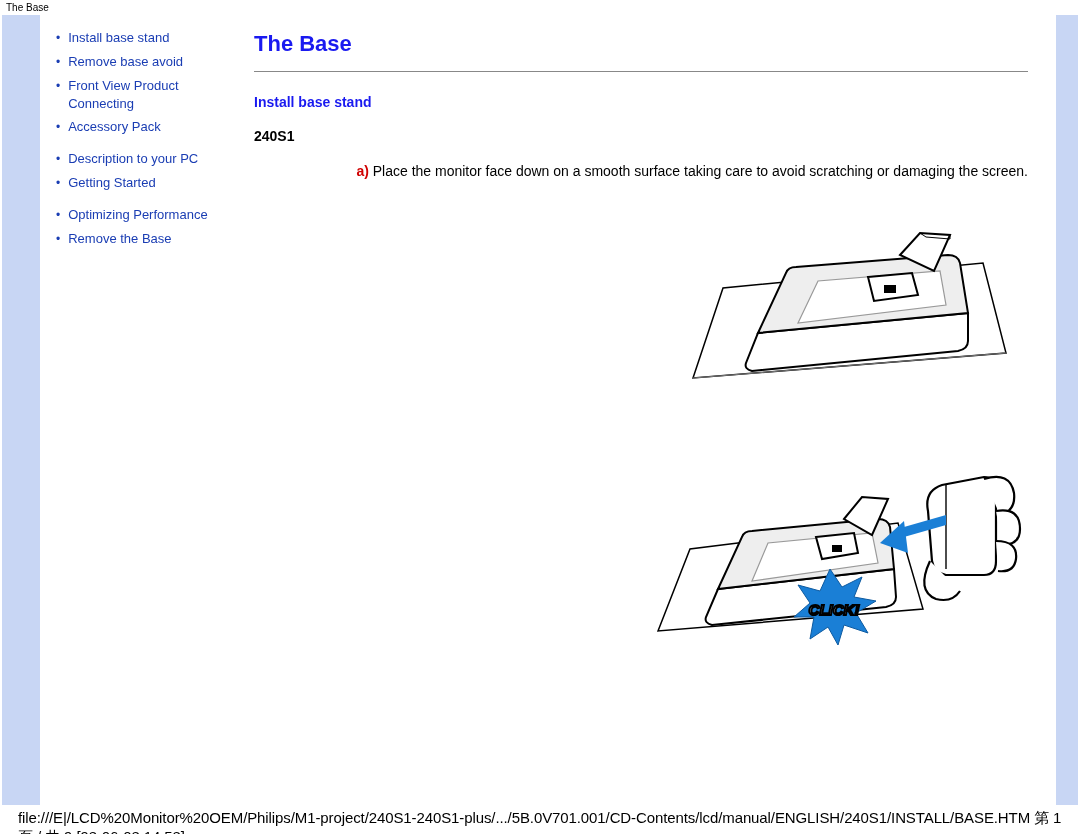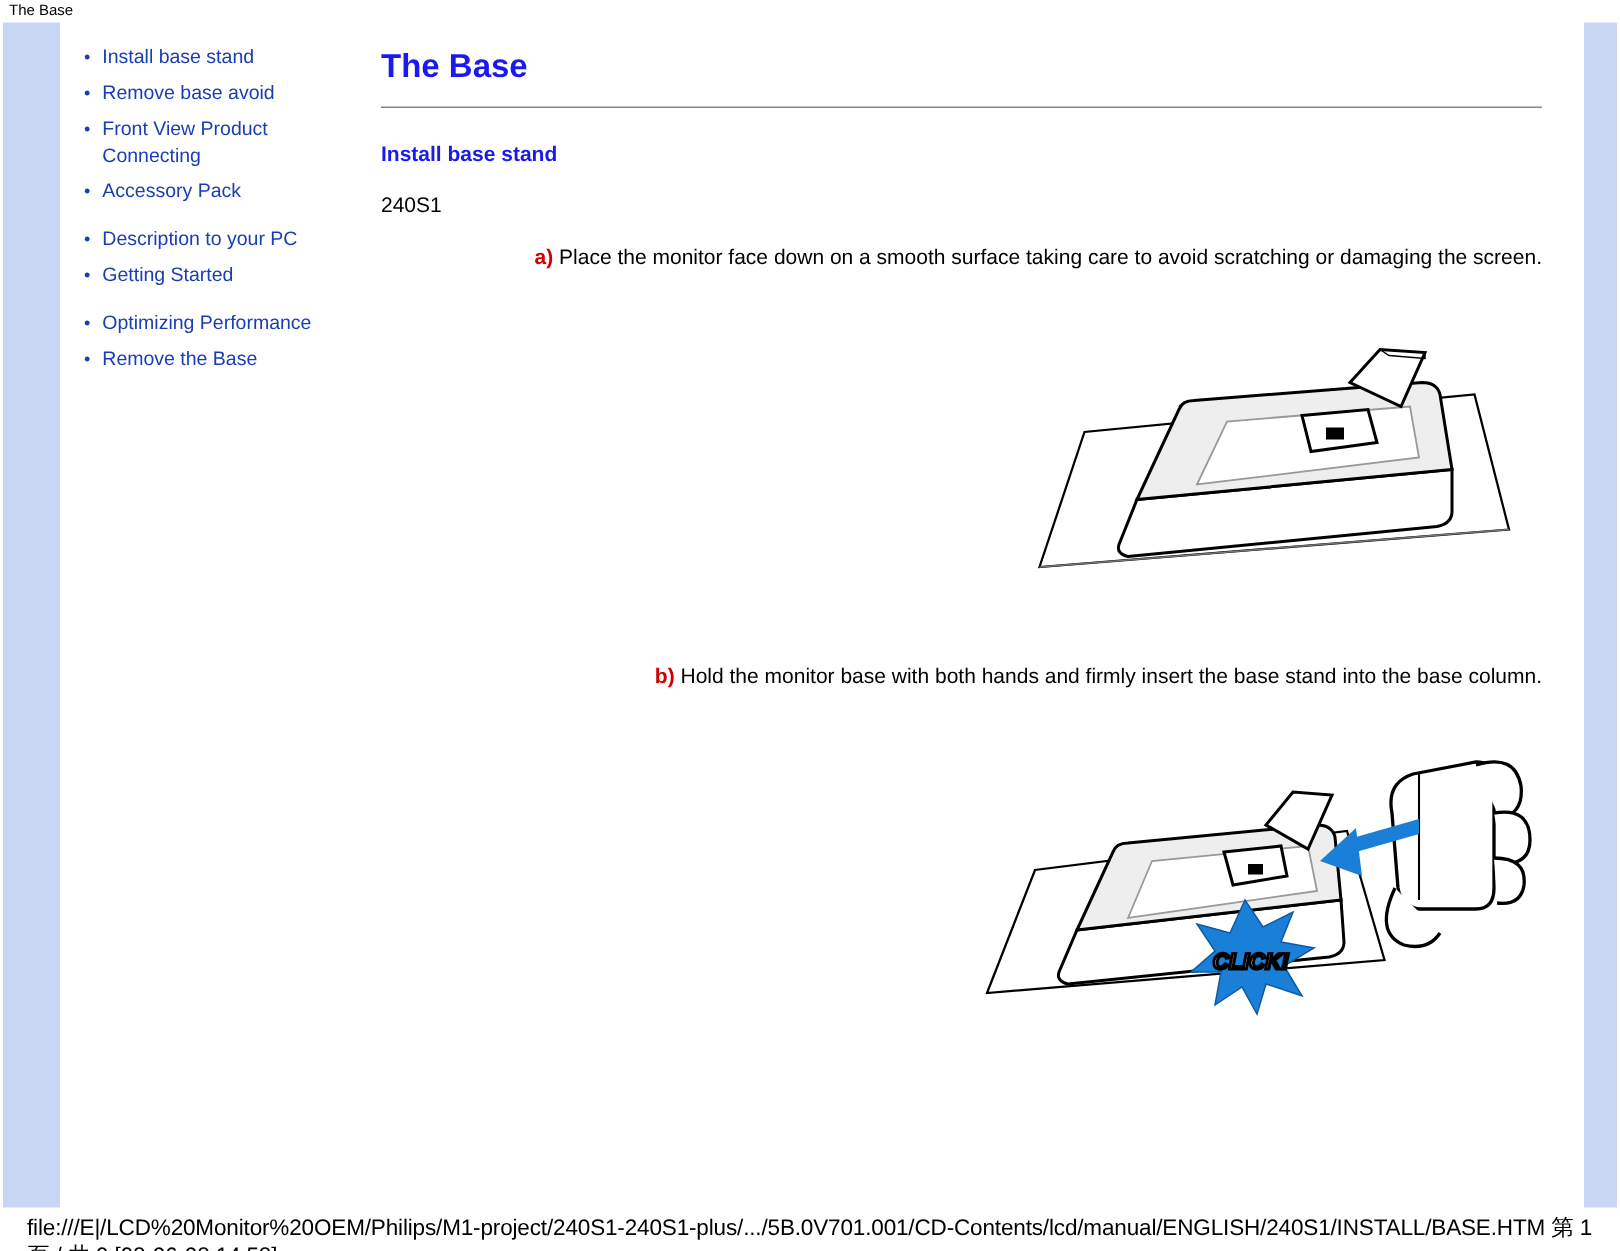--- a/index.html
+++ b/index.html
@@ -71,21 +71,21 @@
     border-top: 1px solid #888;
     margin: 8px 0 22px 0;
   }
   .section-label {
     color: #1a1af0;
     font-weight: bold;
     font-size: 14px;
     margin-bottom: 18px;
   }
   .model {
-    font-weight: normal;
+    font-weight: bold;
     margin-bottom: 18px;
   }
   .step {
     margin-bottom: 12px;
     line-height: 1.35;
     text-align: right;
   }
   .step .red {
     color: #d00000;
     font-weight: bold;
@@ -182,24 +182,20 @@
 
           <path d="M200 84 L244 80 L250 102 L206 108 Z" fill="#fff"></path>
           <path d="M232 62 L252 40 L282 42 L266 78 Z" fill="#fff"></path>
           <path d="M252 40 L258 44 L282 46 L282 42" stroke-width="1"></path>
 
           <rect x="216" y="92" width="12" height="8" fill="#000" stroke="none"></rect>
         </g>
       </svg>
     </div>
 
-    <div class="step">
-      <span class="red">b)</span>
-      <span>Hold the monitor base with both hands and firmly insert the base stand into the base column.</span>
-    </div>
 
     <div class="fig">
       <svg width="400" height="210" viewBox="0 0 400 210">
         <g fill="none" stroke="#000" stroke-width="2">
 
           <path d="M30 190 L62 108 L270 82 L295 168 Z" stroke-width="1.5"></path>
 
           <path d="M78 176 Q76 182 84 184 L258 166 Q268 164 268 156 L266 128 L90 148 Z" fill="#fff"></path>
           <path d="M90 148 L114 96 Q116 90 124 90 L250 78 Q260 78 262 86 L266 128 Z" fill="#eee"></path>
           <path d="M124 140 L140 102 L244 92 L250 122 Z" fill="#fff" stroke="#999" stroke-width="1.2"></path>

